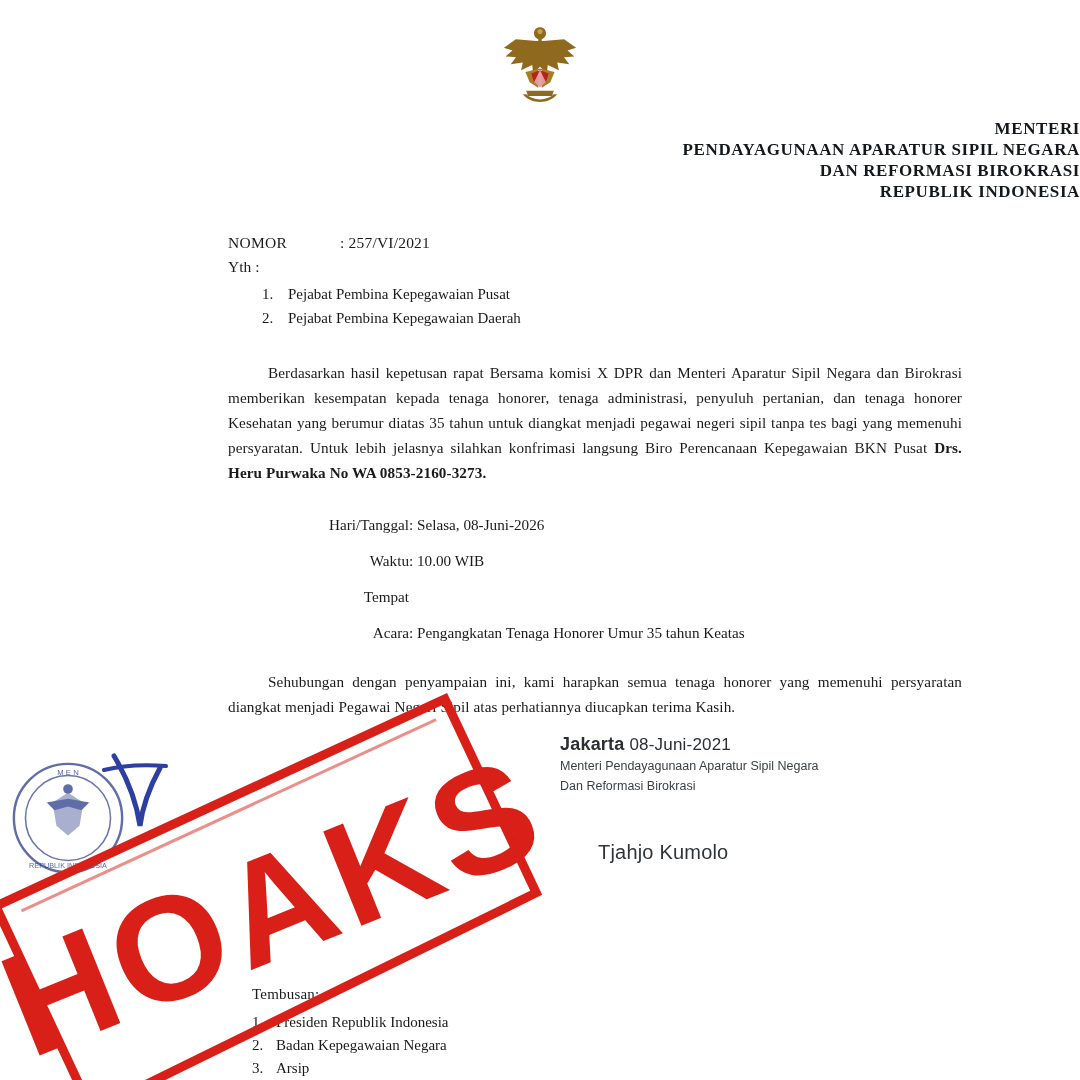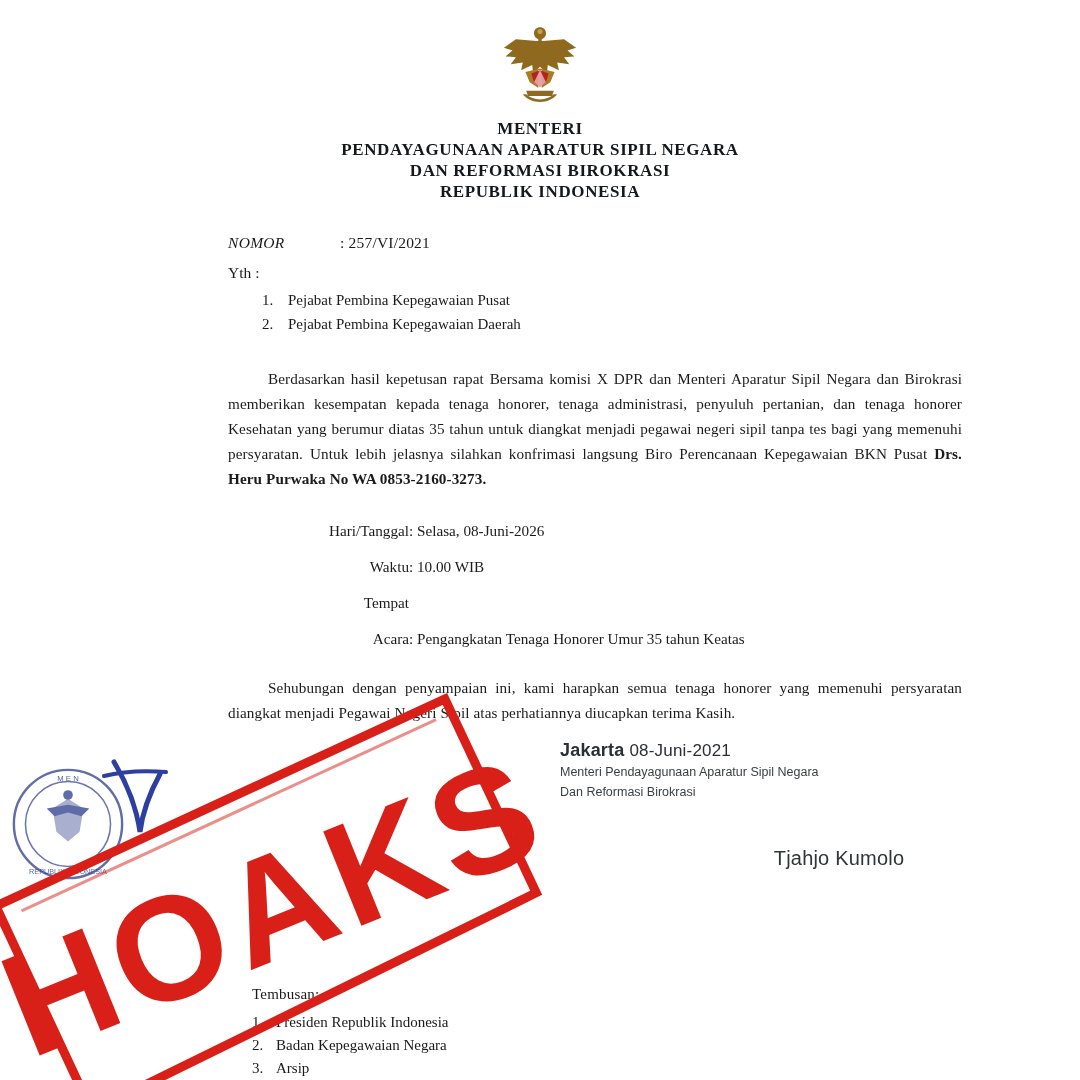--- a/index.html
+++ b/index.html
@@ -33,46 +33,46 @@
     margin: 0 auto 10px auto;
     display: block;
   }
   .lh-line {
     font-family: "Liberation Serif", serif;
     font-weight: bold;
     letter-spacing: 0.6px;
     font-size: 17px;
     line-height: 21px;
     color: #14181c;
+    text-align: right;
   }
 
   
   .meta {
     margin: 26px 0 0 0;
     padding-left: 228px;
     font-size: 15.5px;
     line-height: 30px;
   }
   .meta-row {
     display: flex;
   }
   .meta-label {
     width: 112px;
     flex: 0 0 112px;
     letter-spacing: 0.3px;
-    font-style: italic;
   }
   .meta-value {
     letter-spacing: 0.2px;
   }
 
   .yth {
     padding-left: 228px;
     font-size: 15.5px;
-    margin-top: 6px;
+    margin-top: 0;
   }
   .yth-list {
     margin: 6px 0 0 0;
     padding-left: 262px;
     font-size: 15px;
     line-height: 24px;
     list-style: none;
   }
   .yth-list li {
     display: flex;
@@ -145,21 +145,20 @@
     line-height: 17px;
     margin-top: 3px;
   }
   .sign-name {
     font-family: "Liberation Sans", sans-serif;
     font-size: 20px;
     color: #2f3439;
     margin-top: 46px;
     padding-left: 38px;
     letter-spacing: 0.2px;
-    text-align: center;
   }
 
   .stamp {
     position: absolute;
     left: 10px;
     top: 26px;
     width: 116px;
     height: 116px;
   }
   .pen-stroke {

